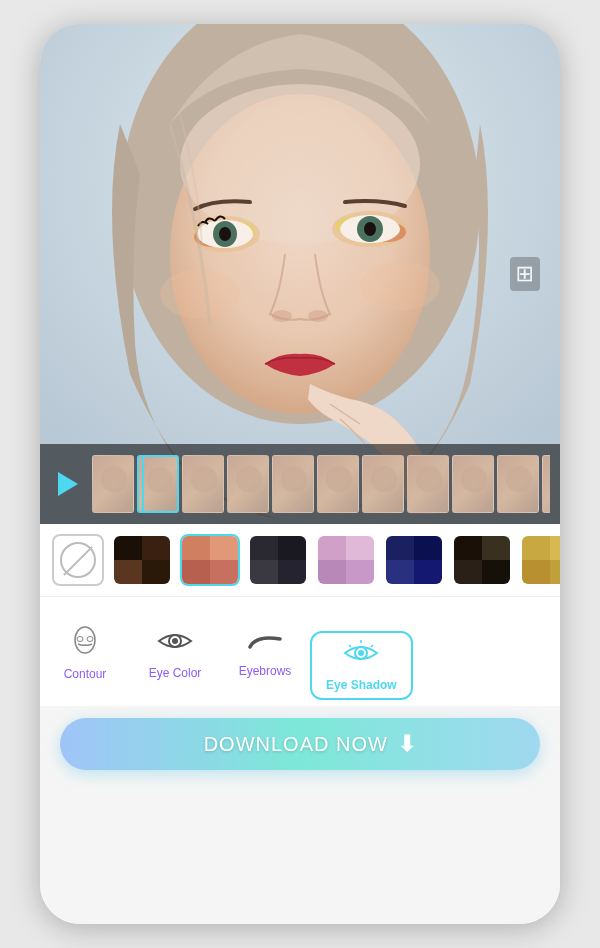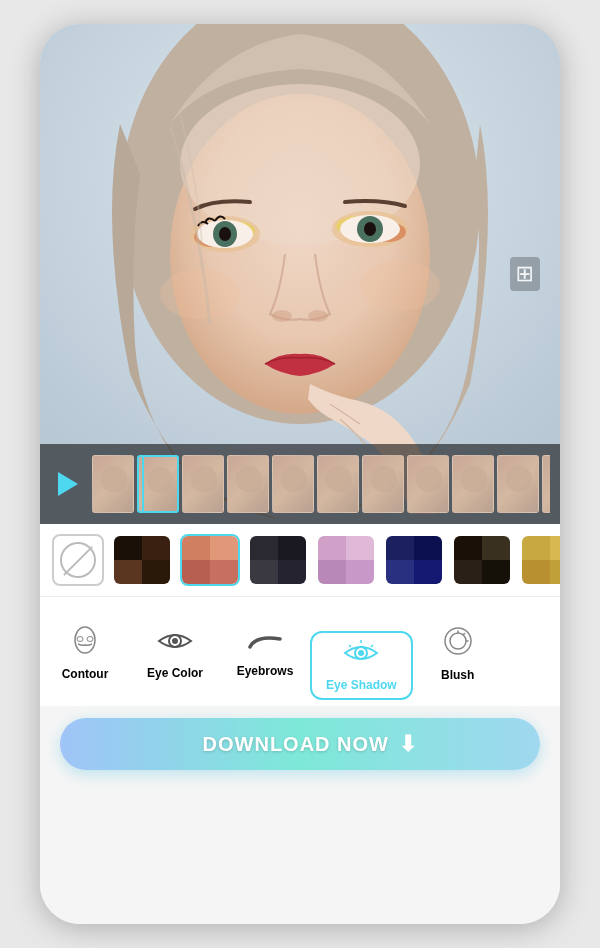--- a/index.html
+++ b/index.html
@@ -212,23 +212,22 @@
       border-radius: 12px;
       padding: 6px 14px;
       margin-top: 24px;
     }
     .cat-icon {
       font-size: 28px;
       line-height: 1;
     }
     .cat-label {
       font-size: 12px;
-      color: #000000;
+      color: #8b5cf6;
       white-space: nowrap;
-      font-weight: bold;
     }
     .cat-tab.active .cat-label {
       color: #4dd8f0;
       font-weight: 600;
     }
 
     
     .download-btn {
       margin: 12px 20px 16px;
       height: 52px;
@@ -238,21 +237,21 @@
       align-items: center;
       justify-content: center;
       gap: 10px;
       cursor: pointer;
       box-shadow: 0 4px 15px rgba(100,200,230,0.4);
       flex-shrink: 0;
     }
     .download-text {
       color: #fff;
       font-size: 20px;
-      font-weight: 700;
+      font-weight: 400;
       letter-spacing: 1px;
       text-shadow: 0 1px 3px rgba(0,0,0,0.2);
       padding-left: 20px;
     }
     .download-icon {
       color: #fff;
       font-size: 22px;
       font-weight: 700;
     }
   </style>
@@ -473,32 +472,20 @@
             <circle cx="18" cy="14" r="3" fill="#4dd8f0"></circle>
 
             <line x1="18" y1="4" x2="18" y2="1" stroke="#4dd8f0" stroke-width="1.5"></line>
             <line x1="28" y1="8" x2="30" y2="6" stroke="#4dd8f0" stroke-width="1.5"></line>
             <line x1="8" y1="8" x2="6" y2="6" stroke="#4dd8f0" stroke-width="1.5"></line>
           </svg>
         </span>
         <span class="cat-label" style="color:#4dd8f0;font-weight:600;">Eye Shadow</span>
       </div>
 
-      <div class="cat-tab">
-        <span class="cat-icon">
-          <svg width="32" height="32" viewBox="0 0 32 32" xmlns="http://www.w3.org/2000/svg">
-            <circle cx="16" cy="16" r="13" fill="none" stroke="#888" stroke-width="1.5"></circle>
-            <circle cx="16" cy="16" r="8" fill="none" stroke="#888" stroke-width="1.5"></circle>
-            <path d="M16,8 L16,6" stroke="#888" stroke-width="1.5" stroke-linecap="round"></path>
-            <path d="M21,10 L22.5,8.5" stroke="#888" stroke-width="1.5" stroke-linecap="round"></path>
-            <path d="M24,16 L26,16" stroke="#888" stroke-width="1.5" stroke-linecap="round"></path>
-          </svg>
-        </span>
-        <span class="cat-label">Blush</span>
-      </div>
 
     </div>
 
     <div class="download-btn">
       <span class="download-text">DOWNLOAD NOW</span>
       <span class="download-icon">⬇</span>
     </div>
 
   </div>
 </div>

